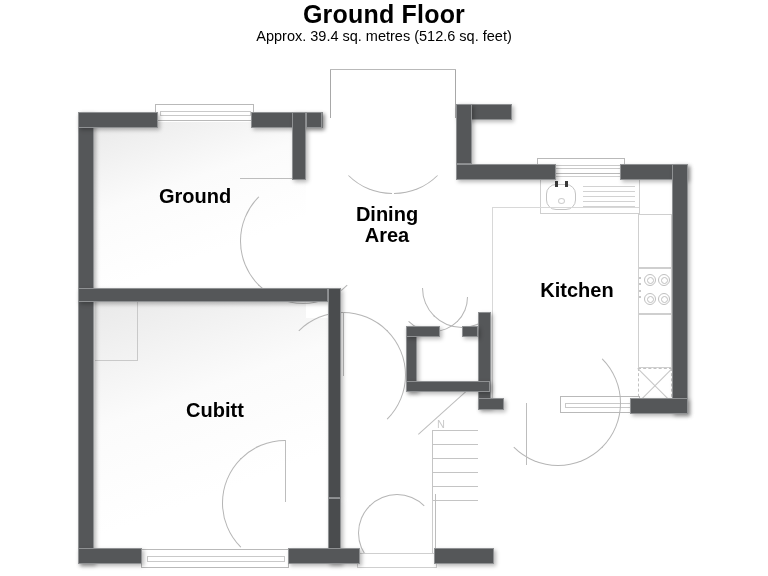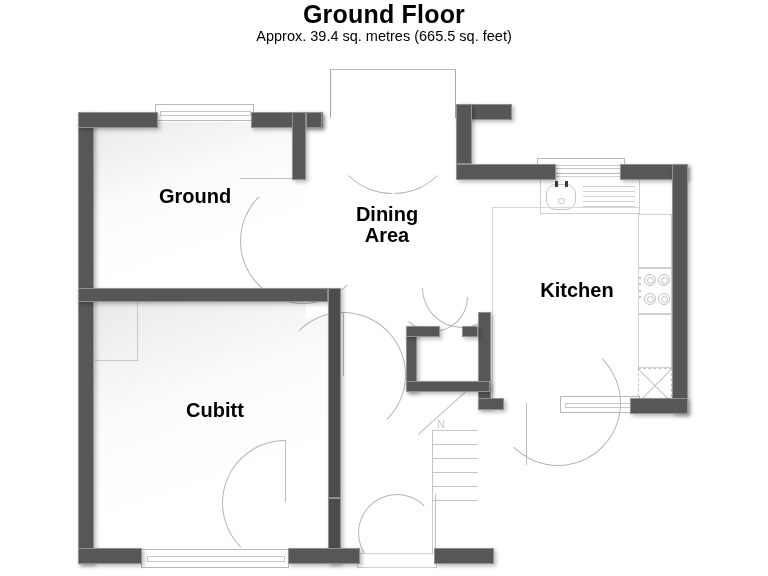--- a/index.html
+++ b/index.html
@@ -60,21 +60,21 @@
   .stairline{position:absolute;background:#bdbdbd;height:1px;
        transform-origin:0 0;}
   .stairN{position:absolute;font-size:11px;color:#c9c9c9;}
 </style>
 </head>
 <body>
 
 <div id="plan">
 
   <div class="title">Ground Floor</div>
-  <div class="subtitle">Approx. 39.4 sq. metres (665.5 sq. feet)</div>
+  <div class="subtitle">Approx. 39.4 sq. metres (512.6 sq. feet)</div>
 
   <div class="floorgrad" style="left:88px;top:122px;width:218px;height:172px;"></div>
   <div class="floorgrad" style="left:95px;top:300px;width:240px;height:252px;"></div>
   <div class="floor" style="left:306px;top:118px;width:160px;height:200px;"></div>
   <div class="floor" style="left:492px;top:180px;width:180px;height:222px;"></div>
 
 
   <div class="fx" style="left:540px;top:176px;width:100px;height:38px;"></div>
 
   <div class="sinkbowl" style="left:546px;top:184px;width:30px;height:26px;"></div>

